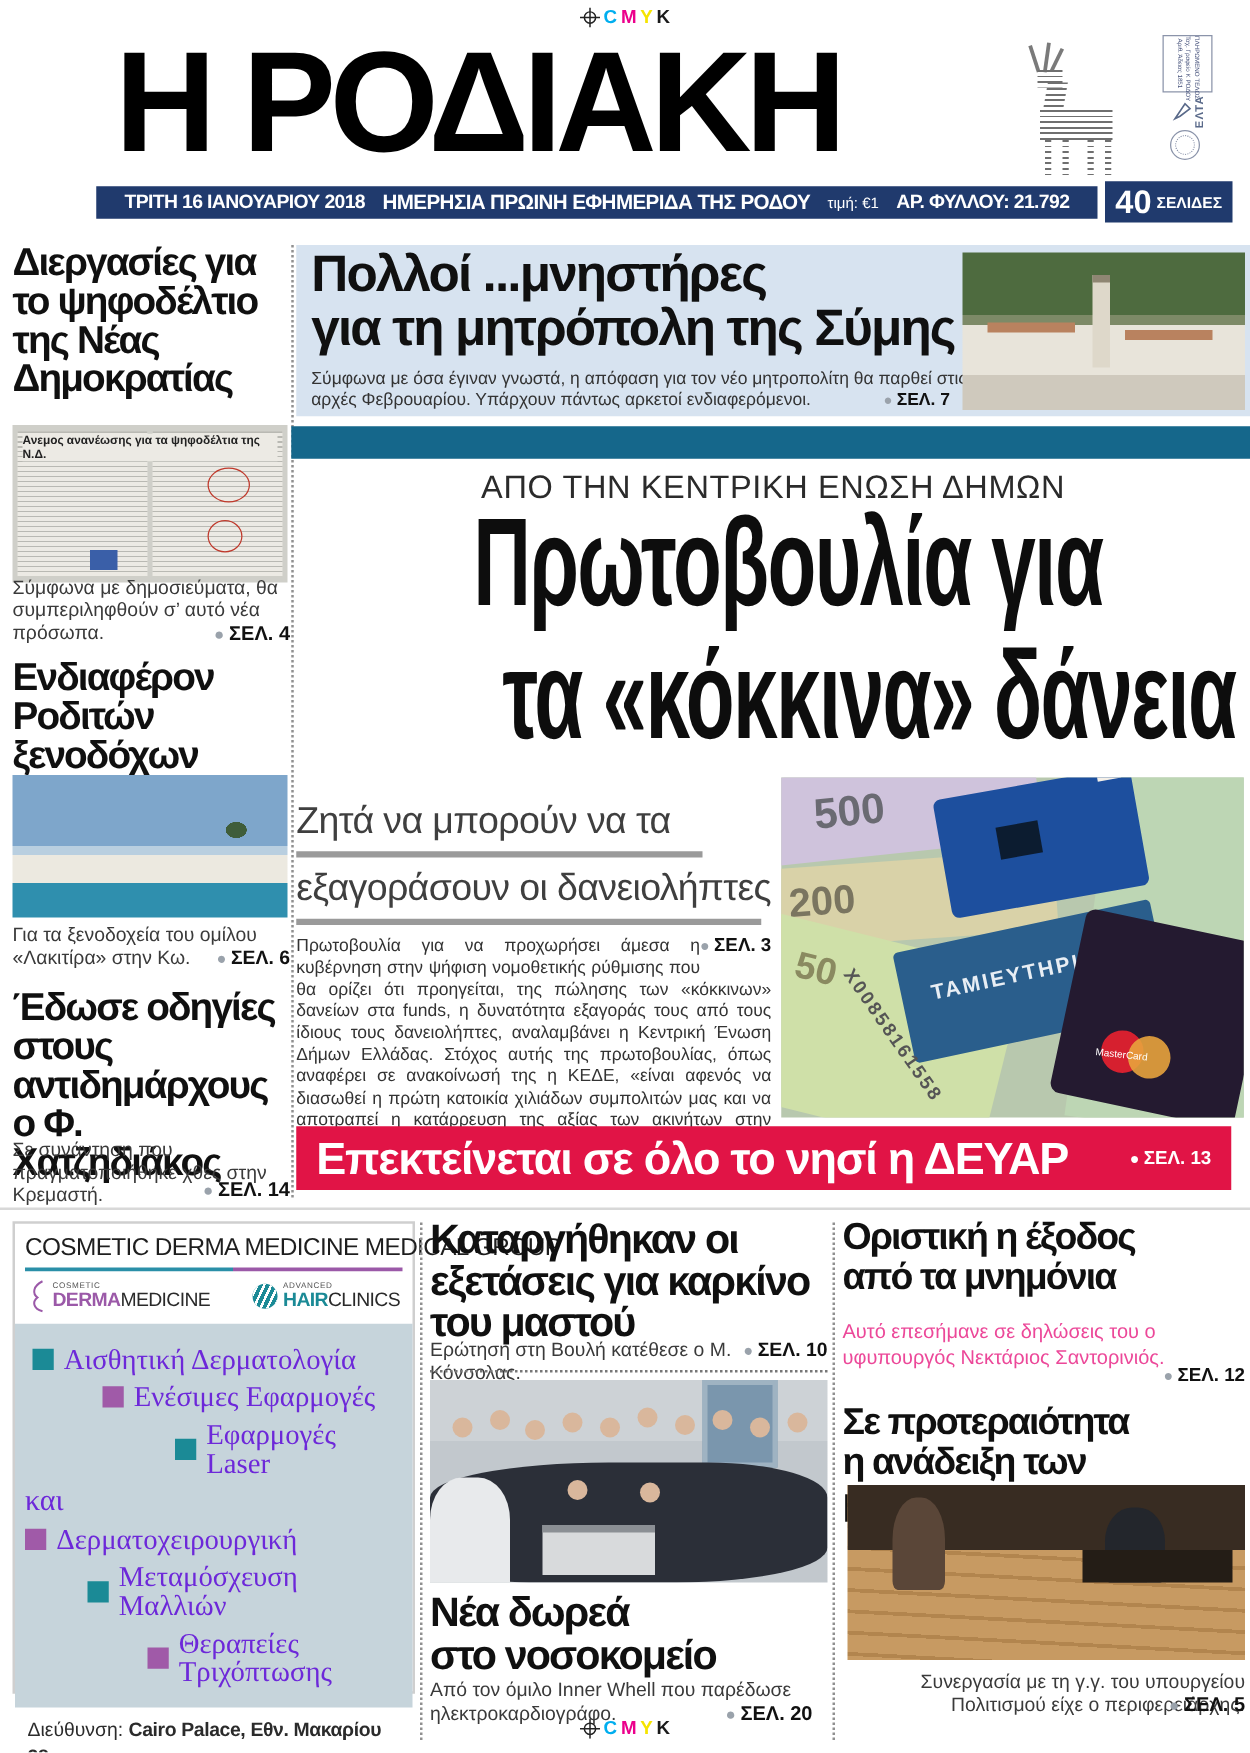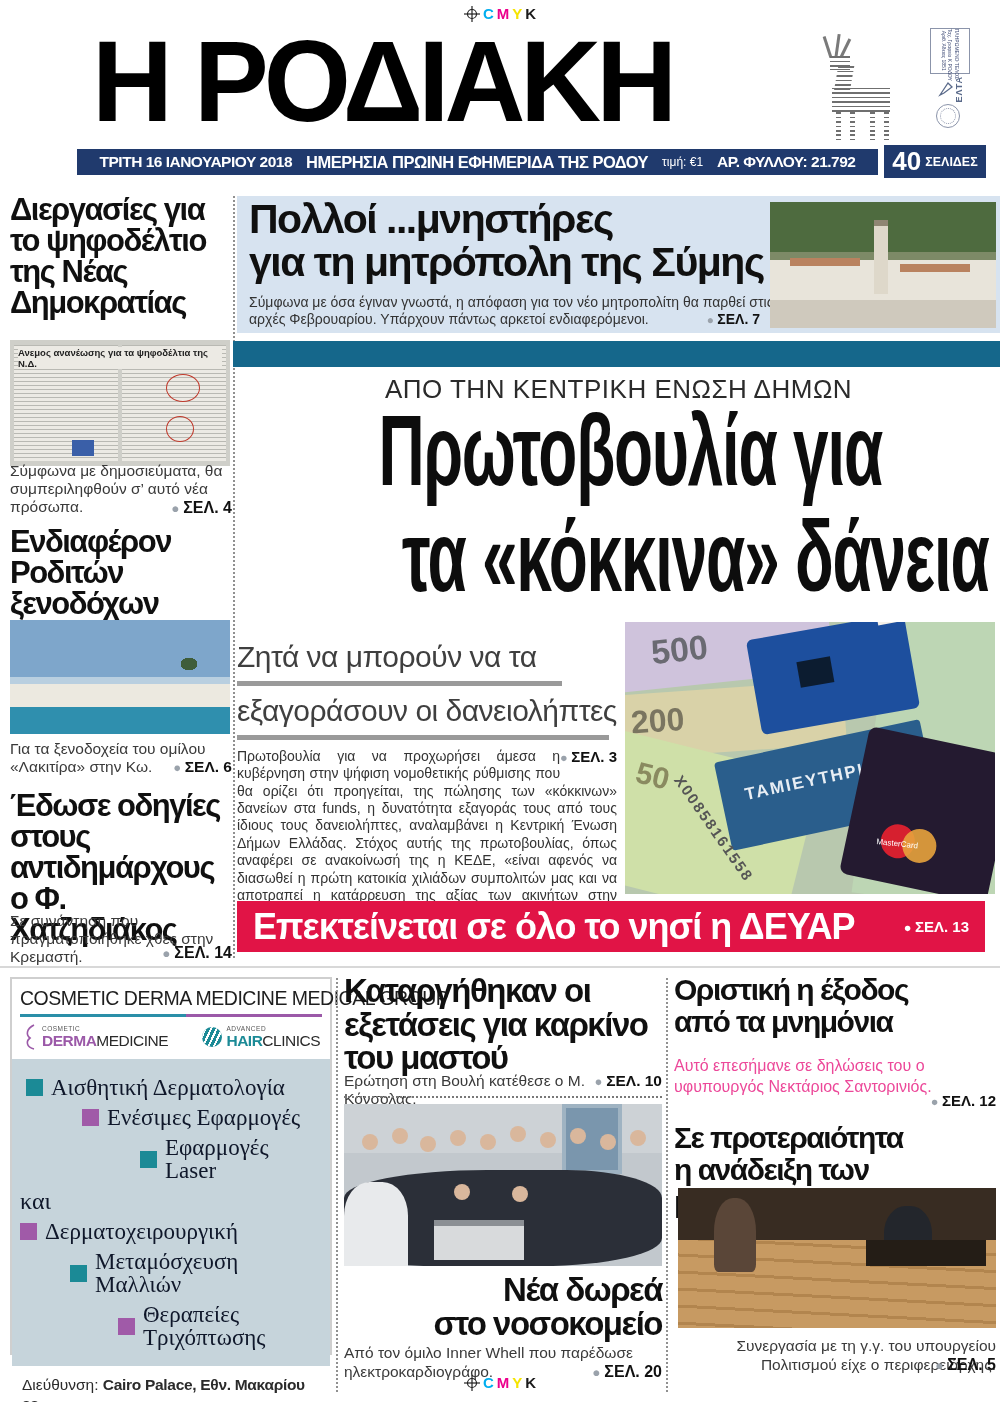--- a/index.html
+++ b/index.html
@@ -118,21 +118,21 @@
   .logo .stack{display:flex;flex-direction:column;line-height:1;}
   .logo .tiny{font-size:6.5px;letter-spacing:0.5px;color:#555;}
   .logo .main{font-size:15.5px;font-weight:bold;letter-spacing:-0.5px;color:#2a2a2a;}
   .logo .main .hl-purple{color:#9b59a8;}
   .logo .main .hl-teal{color:#1b8a96;}
   .logo .main .rest{font-weight:normal;}
   #hair-icon{width:20px;height:20px;border-radius:50%;background:#1b8a96;position:relative;overflow:hidden;}
   #hair-icon::after{content:"";position:absolute;inset:0;background:repeating-linear-gradient(115deg,transparent 0 3px,#fff 3px 5px);}
   #ad-services{background:#c6d4db;padding:10px 8px;}
   .svc{display:flex;align-items:center;gap:8px;margin:7px 0;font-family:"Liberation Serif","DejaVu Serif",serif;
-       font-size:23px;color:#0f172a;line-height:1;}
+       font-size:23px;color:#6d28d9;line-height:1;}
   .sq{width:17px;height:17px;flex:0 0 17px;}
   .sq.teal{background:#1b8a96;}.sq.purple{background:#a05aa8;}
   .svc.plain{font-weight:normal;font-size:24px;}
   #ad-address{padding:8px 10px;font-size:15.5px;line-height:1.38;color:#2b2b2b;position:relative;}
   #ad-address b{letter-spacing:-0.3px;}
 
   
   #divider-v2{position:absolute;left:336px;top:978px;height:414px;border-left:2px dotted #909090;}
   #divider-v3{position:absolute;left:666px;top:978px;height:414px;border-left:2px dotted #909090;}
 
@@ -142,23 +142,23 @@
   #m-cap1{top:1072px;font-size:15.5px;display:flex;justify-content:space-between;align-items:baseline;}
   #m-dotrule{top:1096px;border-top:2px dotted #777;}
   #m-photo{top:1104px;height:162px;background:linear-gradient(to bottom,#cdd2d6 0 30%,#c2c8cd 30% 100%);overflow:hidden;}
   #m-photo .window{position:absolute;right:40px;top:0;width:60px;height:70px;background:#7a96ad;border:4px solid #9fb3c2;}
   #m-photo .bodies{position:absolute;left:0;right:0;bottom:0;height:96px;background:#2b2f38;border-radius:45% 30% 38% 25%/28px;}
   #m-photo .coat{position:absolute;left:0;bottom:0;width:64px;height:84px;background:#e8eaec;border-radius:40% 40% 0 0;}
   #m-photo .heads{position:absolute;left:18px;top:30px;width:16px;height:16px;border-radius:50%;background:#d9b79c;
      box-shadow:30px -6px 0 #d9b79c,58px 2px 0 #d9b79c,88px -4px 0 #d9b79c,118px 0 0 #d9b79c,148px -8px 0 #d9b79c,
        178px -2px 0 #d9b79c,208px -6px 0 #d9b79c,238px 0 0 #d9b79c,268px -4px 0 #d9b79c,92px 50px 0 #d9b79c,150px 52px 0 #d9b79c;}
   #m-photo .device{position:absolute;left:90px;bottom:6px;width:90px;height:40px;background:#d8dadc;border-top:6px solid #8b8f94;}
-  #m-title2{top:1273px;font-size:33px;line-height:1.04;text-align:right;}
+  #m-title2{top:1273px;font-size:33px;line-height:1.04;}
   #m-cap2{top:1344px;font-size:15.5px;line-height:1.2;position:absolute;}
-  #m-cap2 .pref{position:absolute;right:0;bottom:0;font-size:16px;}
+  #m-cap2 .pref{position:absolute;right:12px;bottom:0;font-size:16px;}
 
   
   .r{left:674px;width:322px;position:absolute;}
   #r-title1{top:974px;font-size:30px;line-height:1.06;}
   #r-body1{top:1056px;font-size:16px;line-height:1.3;color:#ec4899;}
   #r-ref1{top:1092px;text-align:right;font-size:15px;}
   #r-title2{top:1122px;font-size:30px;line-height:1.06;}
   #r-photo{top:1188px;left:678px;width:318px;height:140px;position:absolute;
      background:repeating-linear-gradient(183deg,#c79a62 0 14px,#b2854e 14px 17px);overflow:hidden;}
   #r-photo .wall{position:absolute;left:0;right:0;top:0;height:52px;background:#382c22;}

